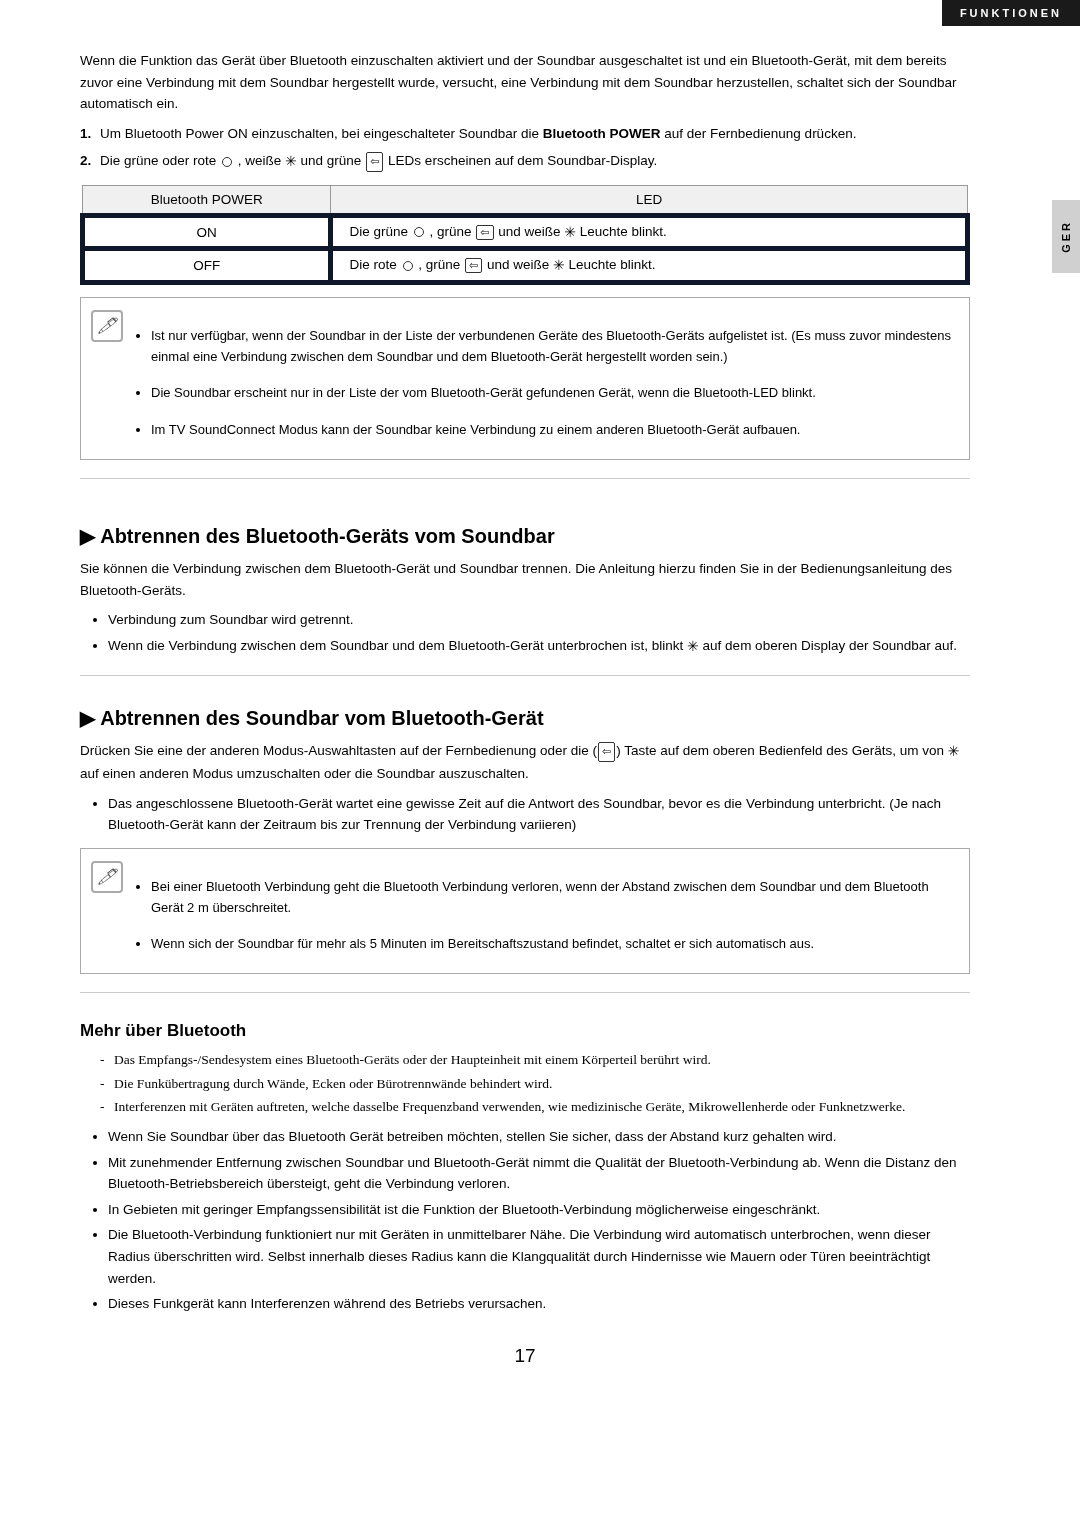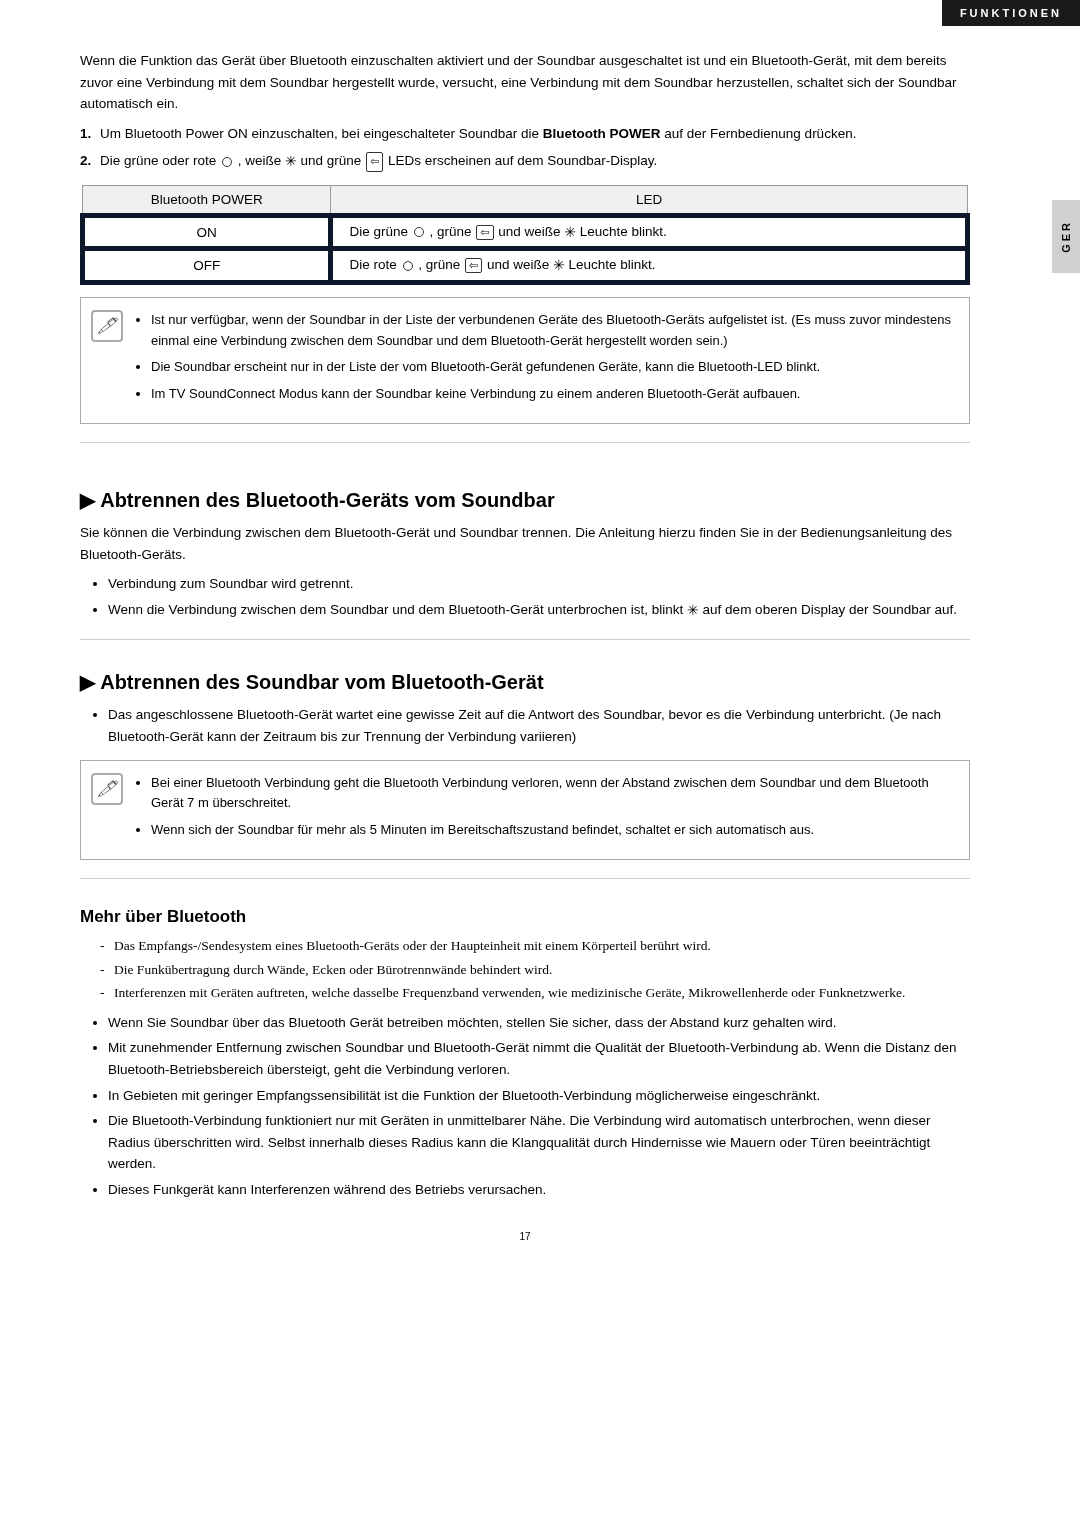--- a/index.html
+++ b/index.html
@@ -151,20 +151,21 @@
     }
 
     .note-box ul {
       list-style: disc;
       padding-left: 20px;
     }
 
     .note-box ul li {
       margin-bottom: 6px;
       line-height: 1.6;
+      margin-top: 16px;
     }
 
     
     .bullet-list {
       list-style: disc;
       padding-left: 28px;
       margin: 8px 0;
     }
 
     .bullet-list li {
@@ -191,21 +192,21 @@
 
     .dash-list li::before {
       content: "-";
       position: absolute;
       left: 0;
     }
 
     
     .page-number {
       text-align: center;
-      font-size: 10px;
+      font-size: 19px;
       margin-top: 30px;
       font-weight: normal;
     }
 
     .arrow-right-sym {
       display: inline-block;
       border: 1px solid #333;
       border-radius: 2px;
       padding: 0 3px;
       font-size: 11px;
@@ -289,21 +290,21 @@
         </tr>
       </tbody>
     </table>
 
     <div class="note-box">
       <div class="note-icon">
           <em>🖊</em>
         </div>
       <ul>
         <li>Ist nur verfügbar, wenn der Soundbar in der Liste der verbundenen Geräte des Bluetooth-Geräts aufgelistet ist. (Es muss zuvor mindestens einmal eine Verbindung zwischen dem Soundbar und dem Bluetooth-Gerät hergestellt worden sein.)</li>
-        <li>Die Soundbar erscheint nur in der Liste der vom Bluetooth-Gerät gefundenen Geräte, kann die Bluetooth-LED blinkt.</li>
+        <li>Die Soundbar erscheint nur in der Liste der vom Bluetooth-Gerät gefundenen Gerät, wenn die Bluetooth-LED blinkt.</li>
         <li>Im TV SoundConnect Modus kann der Soundbar keine Verbindung zu einem anderen Bluetooth-Gerät aufbauen.</li>
       </ul>
     </div>
 
     <hr class="section-divider">
 
     <h2 class="section-heading">▶ Abtrennen des Bluetooth-Geräts vom Soundbar</h2>
 
     <p class="body-text">Sie können die Verbindung zwischen dem Bluetooth-Gerät und Soundbar trennen. Die Anleitung hierzu finden Sie in der Bedienungsanleitung des Bluetooth-Geräts.</p>
 
@@ -311,31 +312,34 @@
       <li>Verbindung zum Soundbar wird getrennt.</li>
       <li>
         Wenn die Verbindung zwischen dem Soundbar und dem Bluetooth-Gerät unterbrochen ist, blinkt <span class="star-sym">✳</span> auf dem oberen Display der Soundbar auf.
       </li>
     </ul>
 
     <hr class="section-divider">
 
     <h2 class="section-heading">▶ Abtrennen des Soundbar vom Bluetooth-Gerät</h2>
 
+    <p class="body-text">
+      Drücken Sie eine der anderen Modus-Auswahltasten auf der Fernbedienung oder die (<span class="arrow-right-sym">⇦</span>) Taste auf dem oberen Bedienfeld des Geräts, um von <span class="star-sym">✳</span> auf einen anderen Modus umzuschalten oder die Soundbar auszuschalten.
+    </p>
 
     <ul class="bullet-list">
       <li>Das angeschlossene Bluetooth-Gerät wartet eine gewisse Zeit auf die Antwort des Soundbar, bevor es die Verbindung unterbricht. (Je nach Bluetooth-Gerät kann der Zeitraum bis zur Trennung der Verbindung variieren)</li>
     </ul>
 
     <div class="note-box">
       <div class="note-icon">
           <em>🖊</em>
         </div>
       <ul>
-        <li>Bei einer Bluetooth Verbindung geht die Bluetooth Verbindung verloren, wenn der Abstand zwischen dem Soundbar und dem Bluetooth Gerät 7 m überschreitet.</li>
+        <li>Bei einer Bluetooth Verbindung geht die Bluetooth Verbindung verloren, wenn der Abstand zwischen dem Soundbar und dem Bluetooth Gerät 2 m überschreitet.</li>
         <li>Wenn sich der Soundbar für mehr als 5 Minuten im Bereitschaftszustand befindet, schaltet er sich automatisch aus.</li>
       </ul>
     </div>
 
     <hr class="section-divider">
 
     <h2 class="section-subheading">Mehr über Bluetooth</h2>
 
 
 

